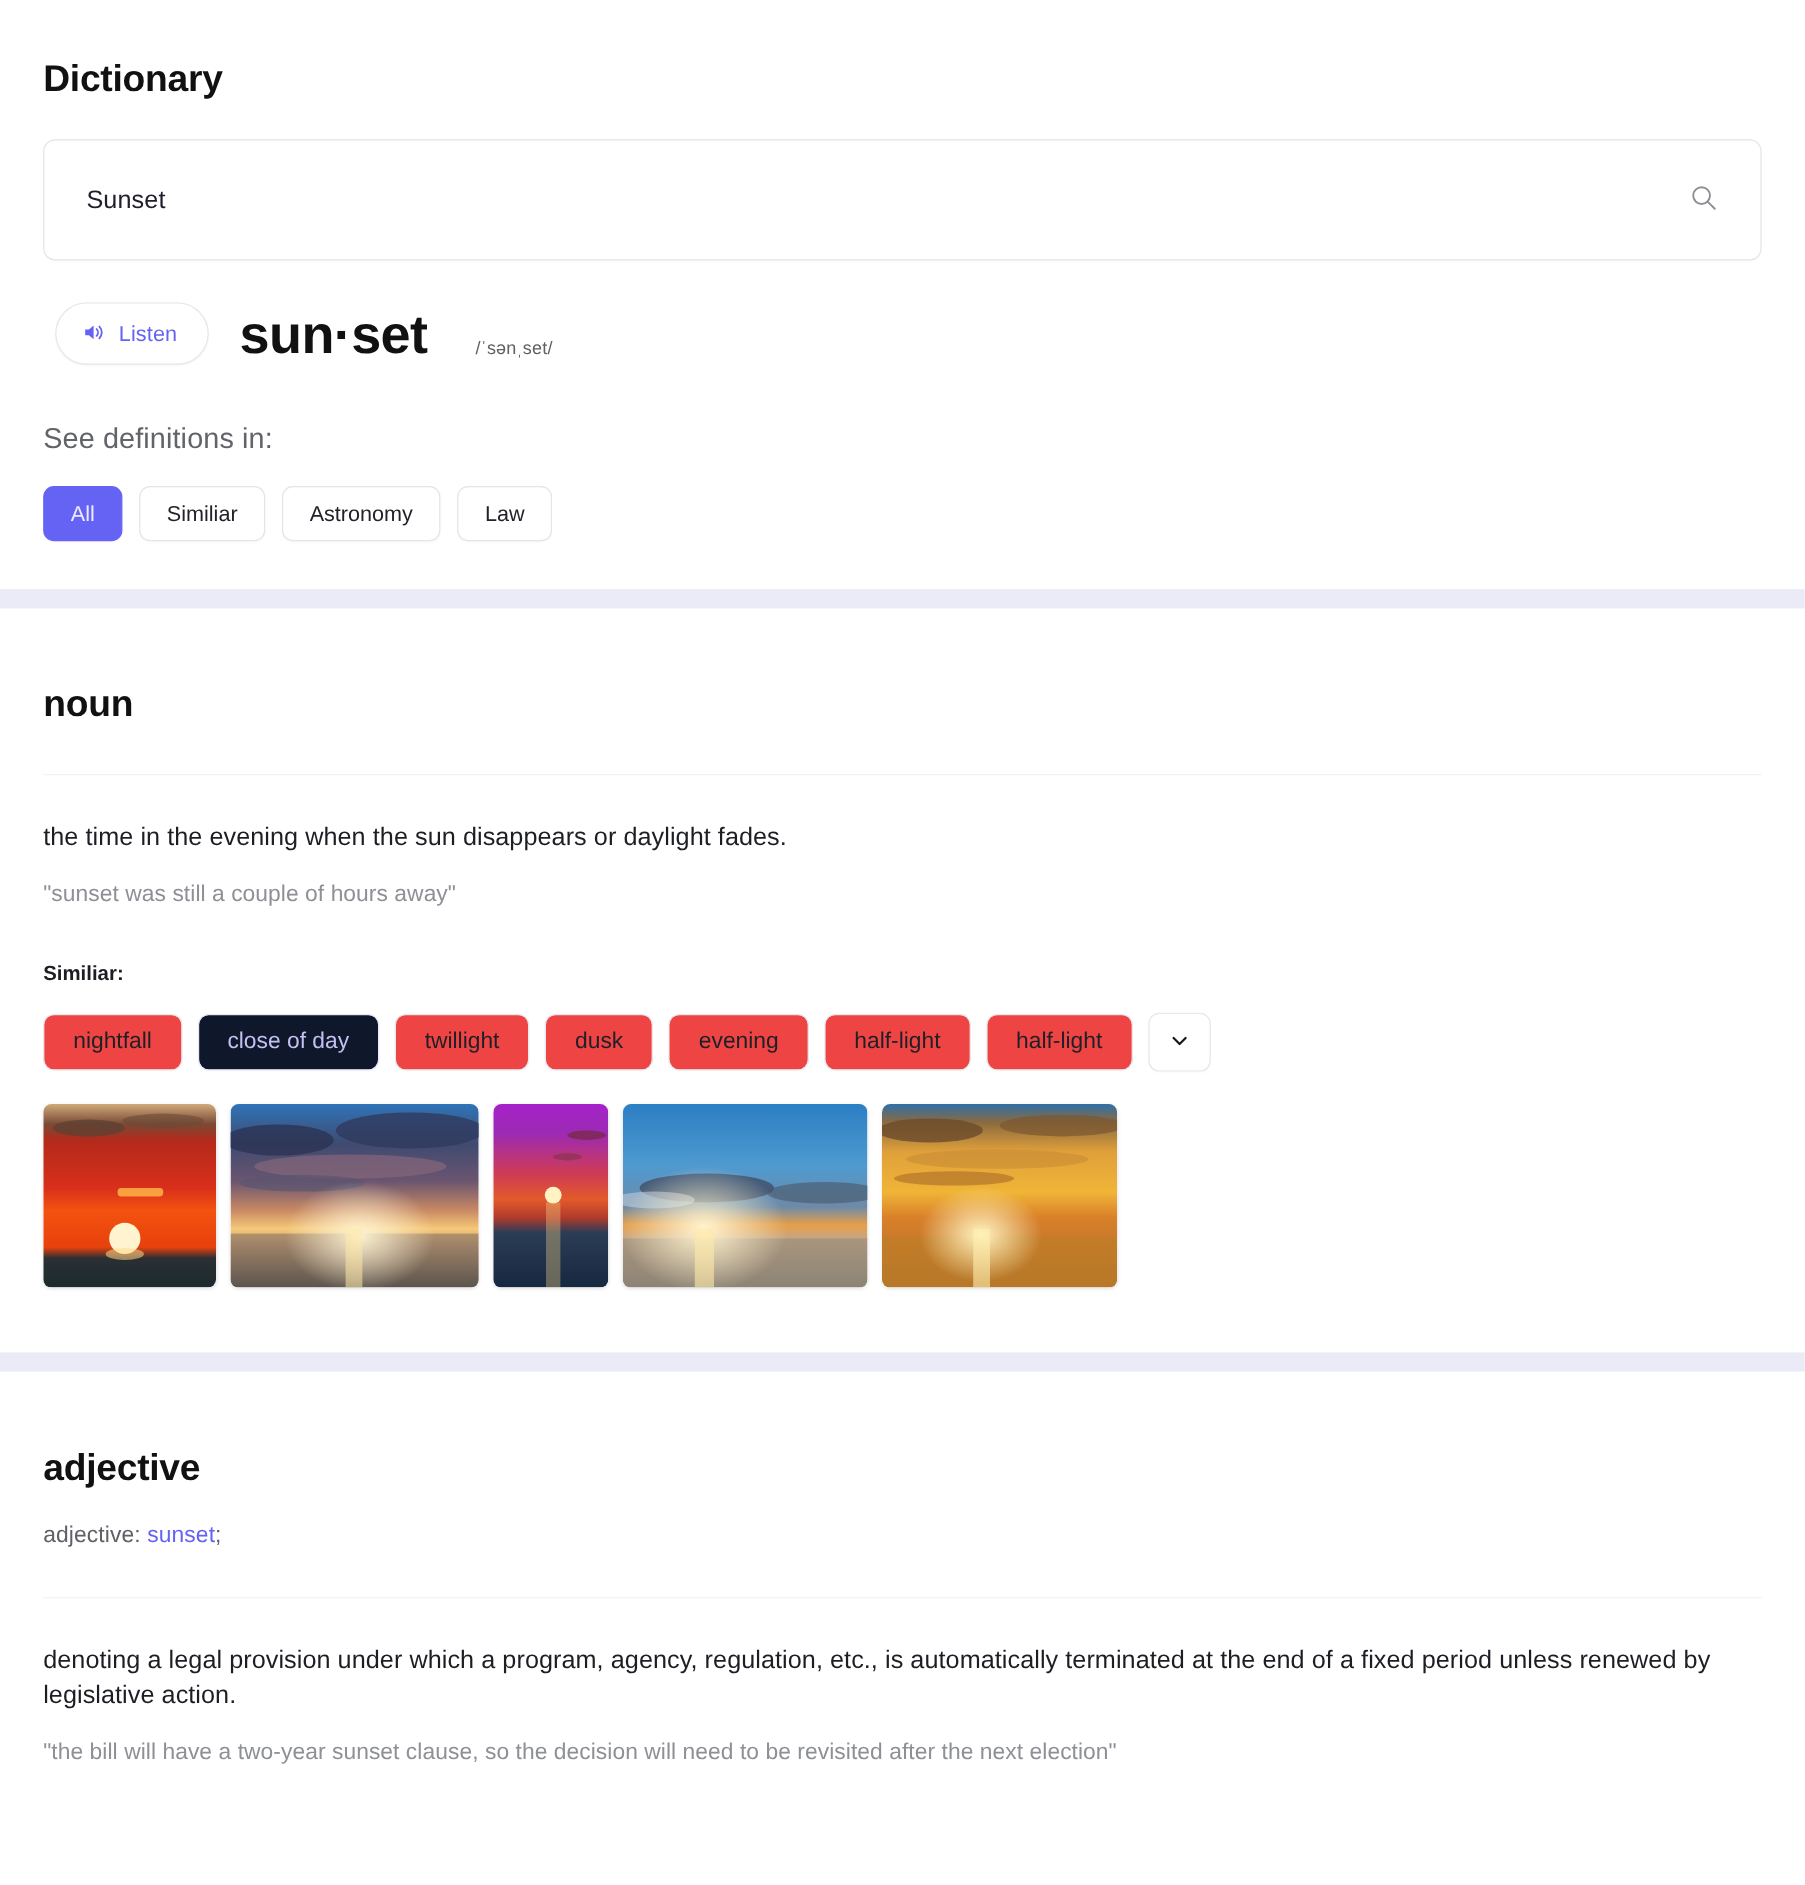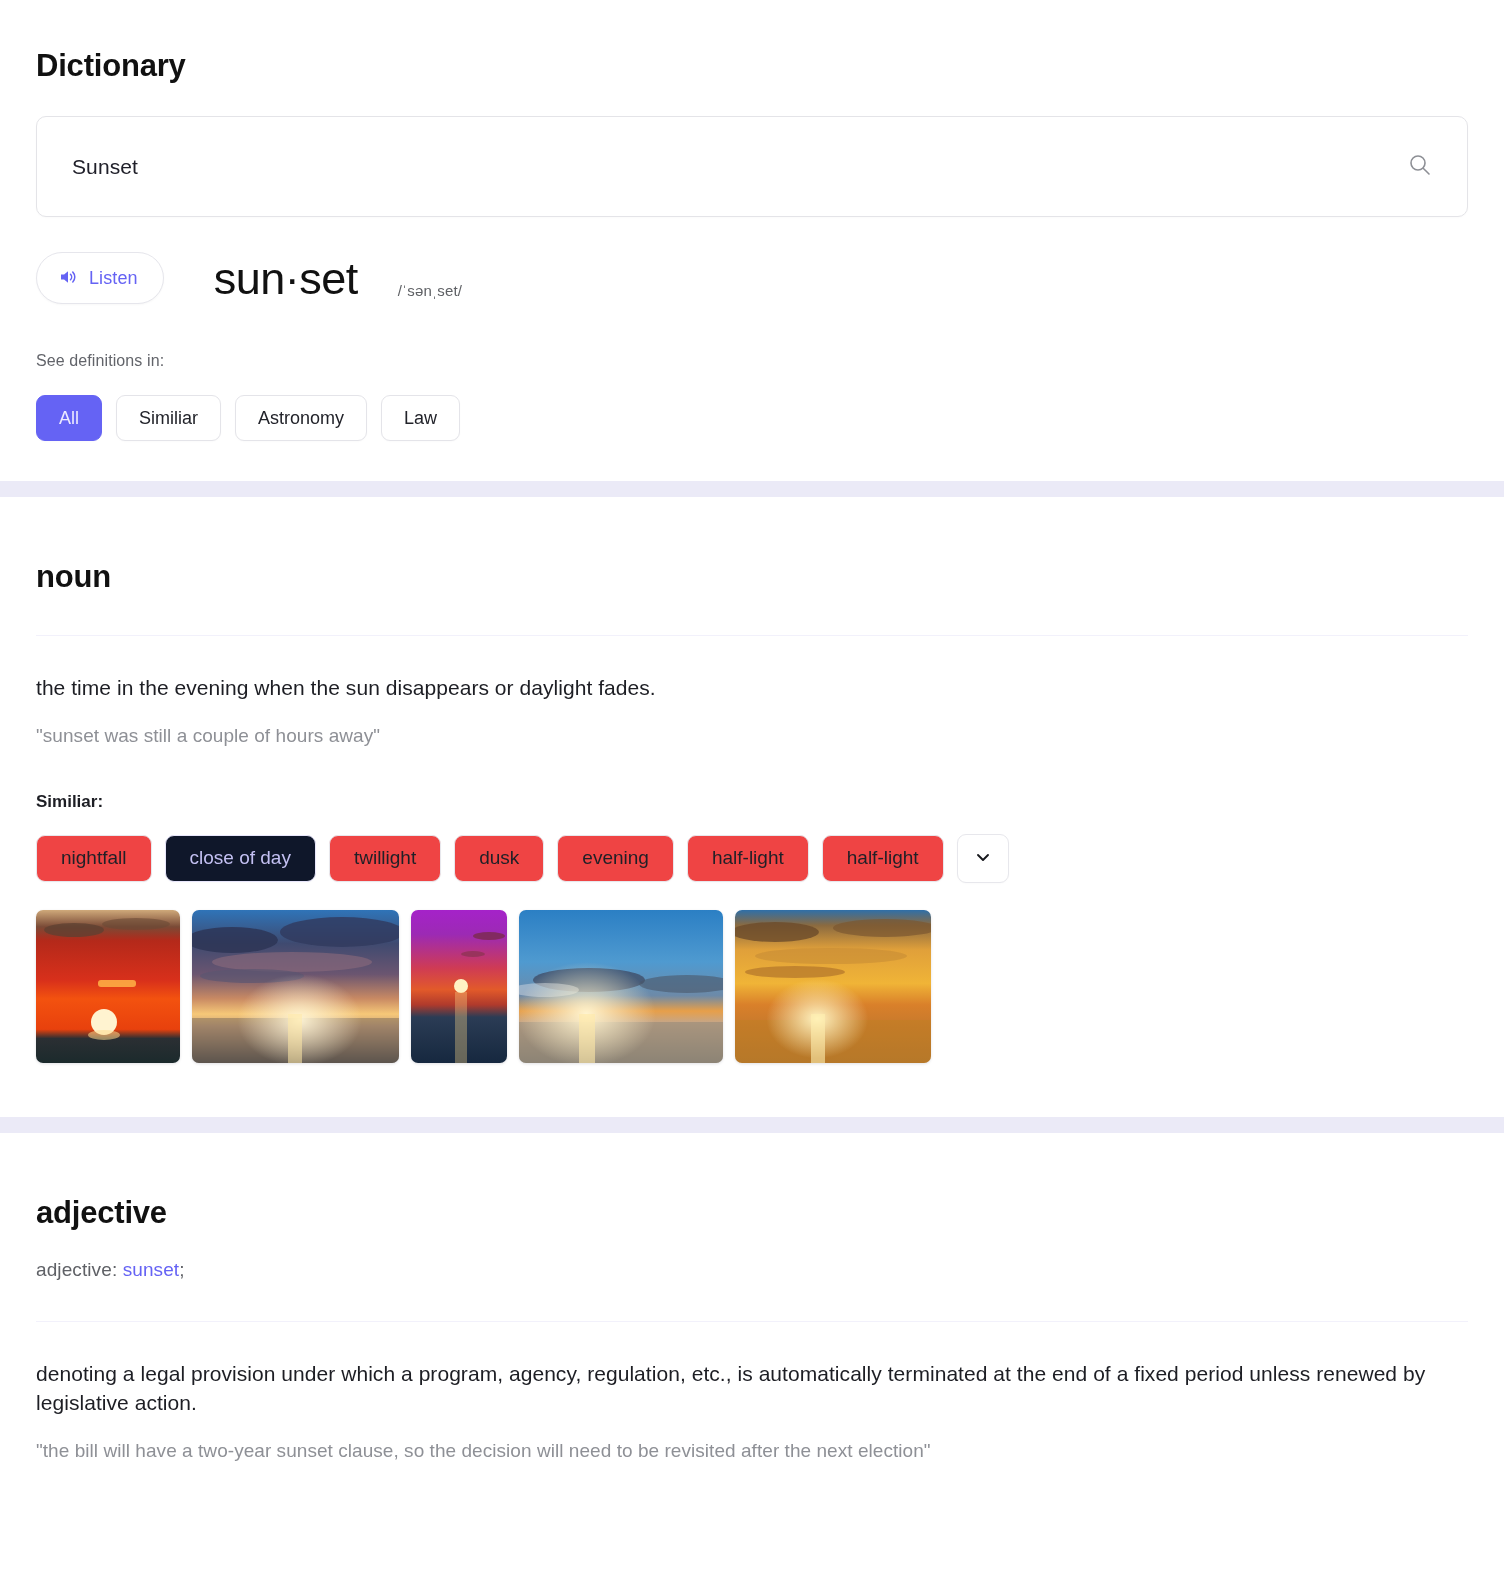--- a/index.html
+++ b/index.html
@@ -54,21 +54,21 @@
   .search-icon-btn {
     width: 34px; height: 34px;
     display: flex; align-items: center; justify-content: center;
     background: none; border: 0; cursor: pointer; padding: 0;
   }
 
   
   .pron-row {
     display: flex;
     align-items: center;
-    padding: 0 36px;
+    padding: 0 46px;
     margin-top: 35px;
     gap: 0;
   }
   .listen-btn {
     display: inline-flex;
     align-items: center;
     gap: 11px;
     height: 52px;
     padding: 0 25px 0 21px;
     border: 1px solid #e6e6ec;
@@ -77,38 +77,38 @@
     cursor: pointer;
     box-shadow: 0 1px 2px rgba(16,16,40,0.03);
   }
   .listen-label {
     font-size: 18px;
     color: #6563f4;
     letter-spacing: 0.1px;
   }
   .headword {
     font-size: 45px;
-    font-weight: 400;
+    font-weight: 700;
     color: #111111;
     letter-spacing: -0.5px;
-    margin-left: 50px;
+    margin-left: 26px;
     line-height: 1;
   }
   .phonetic {
     font-size: 15px;
     color: #5f6165;
     margin-left: 40px;
     letter-spacing: 0.2px;
     margin-top: 24px;
   }
 
   
   .filter-wrap { padding: 0 36px; margin-top: 48px; }
   .filter-caption {
-    font-size: 16px;
+    font-size: 24px;
     color: #62646a;
     letter-spacing: 0.1px;
   }
   .chip-row { display: flex; align-items: center; gap: 14px; margin-top: 25px; }
   .chip {
     height: 46px;
     display: inline-flex;
     align-items: center;
     justify-content: center;
     padding: 0 22px;

